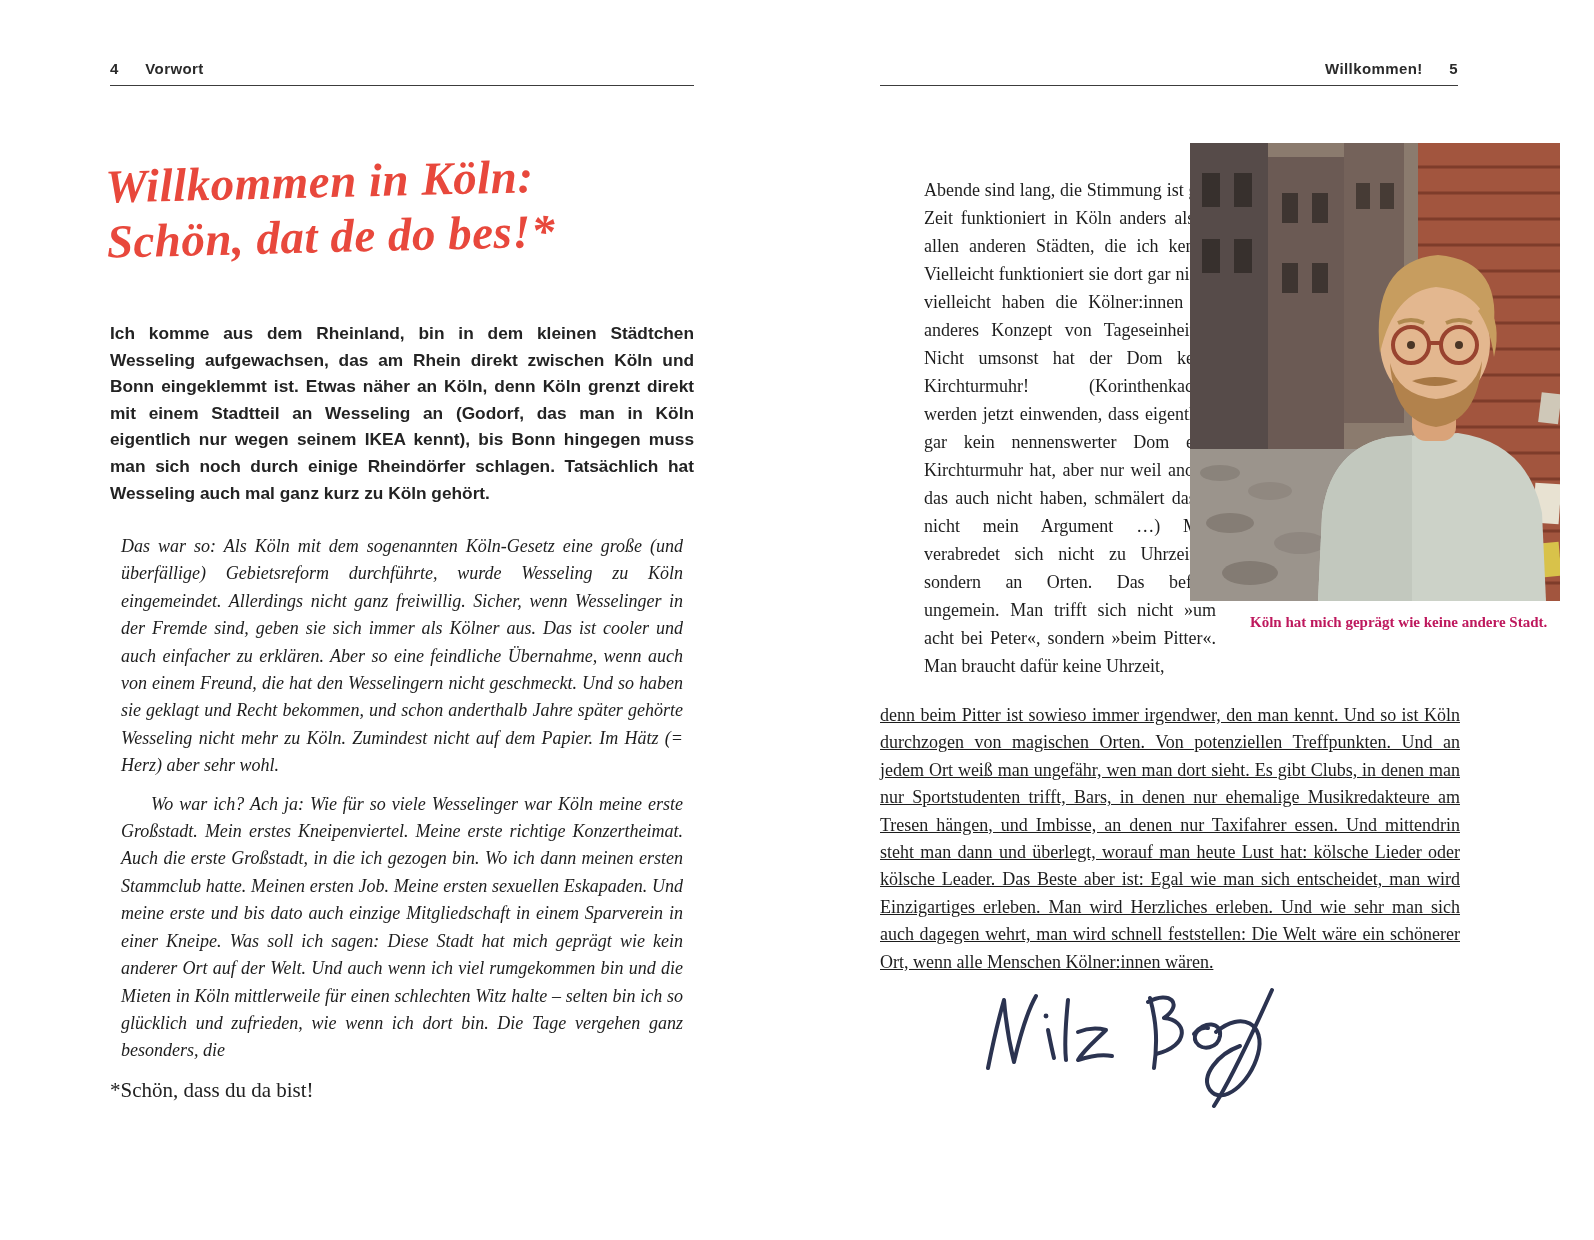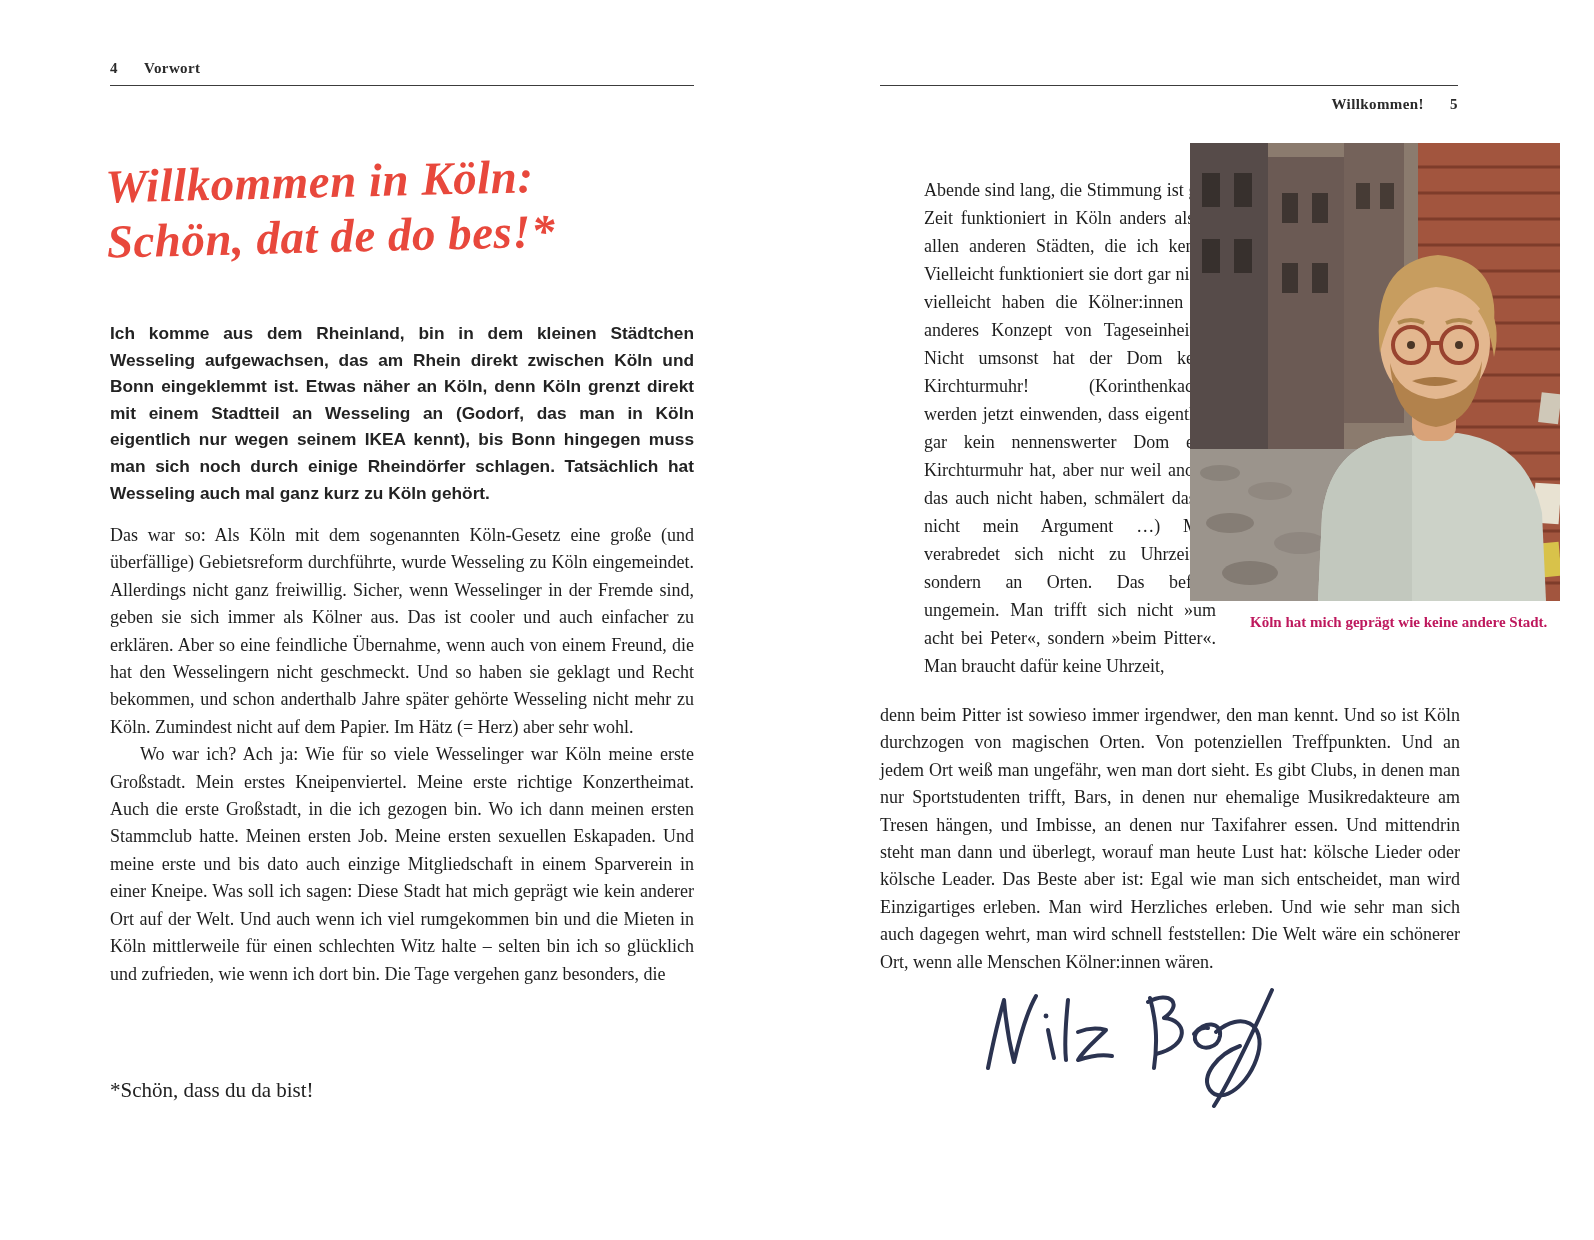--- a/index.html
+++ b/index.html
@@ -1,54 +1,54 @@
 <!DOCTYPE html>
 <html><head>
 <meta charset="utf-8">
 <style>
   html,body { margin:0; padding:0; background:#ffffff; }
   .spread {
     position:relative; width:1594px; height:1240px; background:#ffffff;
     font-family:"Liberation Serif", serif; color:#1d1d1d; overflow:hidden;
   }
   .page-header {
-    position:absolute; top:60px; font-family:Liberation Serif, serif;
+    position:absolute; top:60px; font-family:Liberation Sans, sans-serif;
     font-weight:bold; font-size:15px; letter-spacing:0.4px; color:#2a2a2a;
   }
   .page-header span { display:inline-block; }
   .header-rule { position:absolute; top:85px; border-top:1.6px solid #3c3c3c; }
 
   .chapter-title {
     position:absolute; left:106px; top:152px; width:620px;
     color:#e8483c; font-family:"Liberation Serif", serif;
     font-style:italic; font-weight:bold; font-size:47px; line-height:1.18;
     transform:rotate(-1.4deg); letter-spacing:0.5px;
   }
   .intro {
     position:absolute; left:110px; top:320px; width:584px;
     font-family:"Liberation Sans", sans-serif; font-weight:bold;
     font-size:17.3px; line-height:26.6px; text-align:justify; color:#232323;
   }
   .body-left {
     position:absolute; left:110px; top:522px; width:584px;
     font-size:18px; line-height:27.4px; text-align:justify;
   }
-  .body-left p { margin:0; }
+  .body-left p { margin:11px;font-style:italic; }
   .body-left p.indent { text-indent:30px; }
   .footnote {
     position:absolute; left:110px; top:1078px; font-size:21px; color:#222;
   }
 
   .col-right {
     position:absolute; left:880px; top:176px; width:292px;
     font-size:18px; line-height:28px; text-align:justify;margin-left:44px;
   }
   .full-right {
     position:absolute; left:880px; top:702px; width:580px;
-    font-size:18px; line-height:27.4px; text-align:justify;
+    font-size:18px; line-height:27.4px; text-align:justify;text-decoration:underline;
   }
   .photo {
     position:absolute; left:1190px; top:143px; width:370px; height:458px;
     overflow:hidden;
   }
   .photo svg { display:block; width:100%; height:100%; }
   .caption {
     position:absolute; left:1250px; top:612px; width:330px;
     font-family:Liberation Serif, serif; font-weight:bold;
     font-size:15px; line-height:21px; color:#be185d;
@@ -60,21 +60,21 @@
 <body>
 
 <div class="spread">
 
   <div class="page-header" style="left:110px; width:584px;">
     <span>4</span>
     <span style="margin-left:22px;">Vorwort</span>
   </div>
   <div class="header-rule" style="left:110px; width:584px;"></div>
 
-  <div class="page-header" style="left:880px; width:578px; text-align:right;margin-top:36px;">
+  <div class="page-header" style="left:880px; width:578px; text-align:right;">
     <span>Willkommen!</span>
     <span style="margin-left:22px;">5</span>
   </div>
   <div class="header-rule" style="left:880px; width:578px;"></div>
 
   <div class="chapter-title" style="color: rgb(232, 72, 60);">
     <div>Willkommen in Köln:</div>
     <div>Schön, dat de do bes!*</div>
   </div>
 

